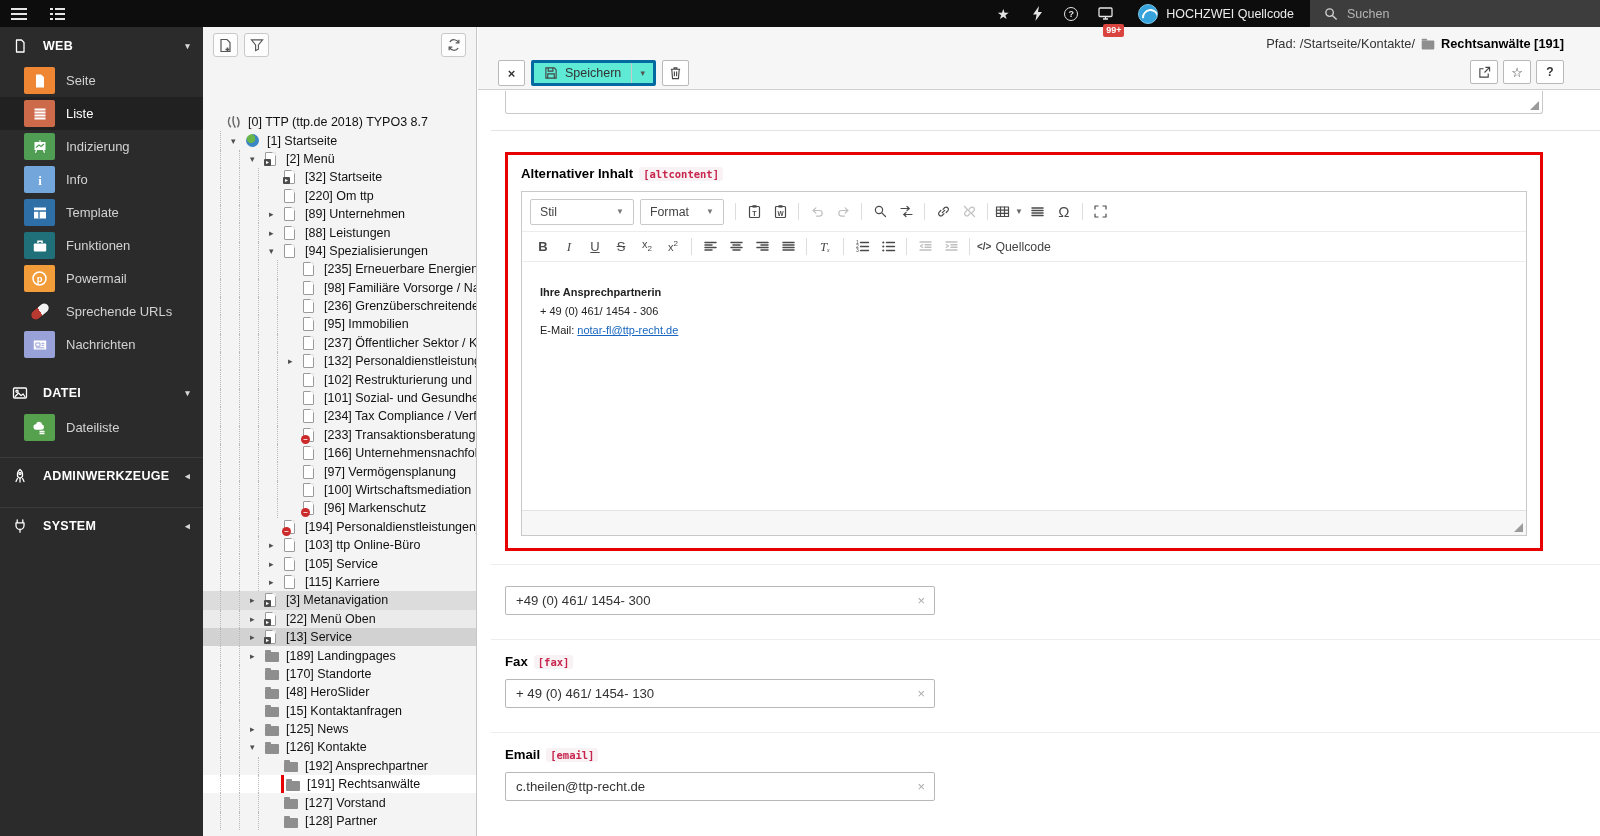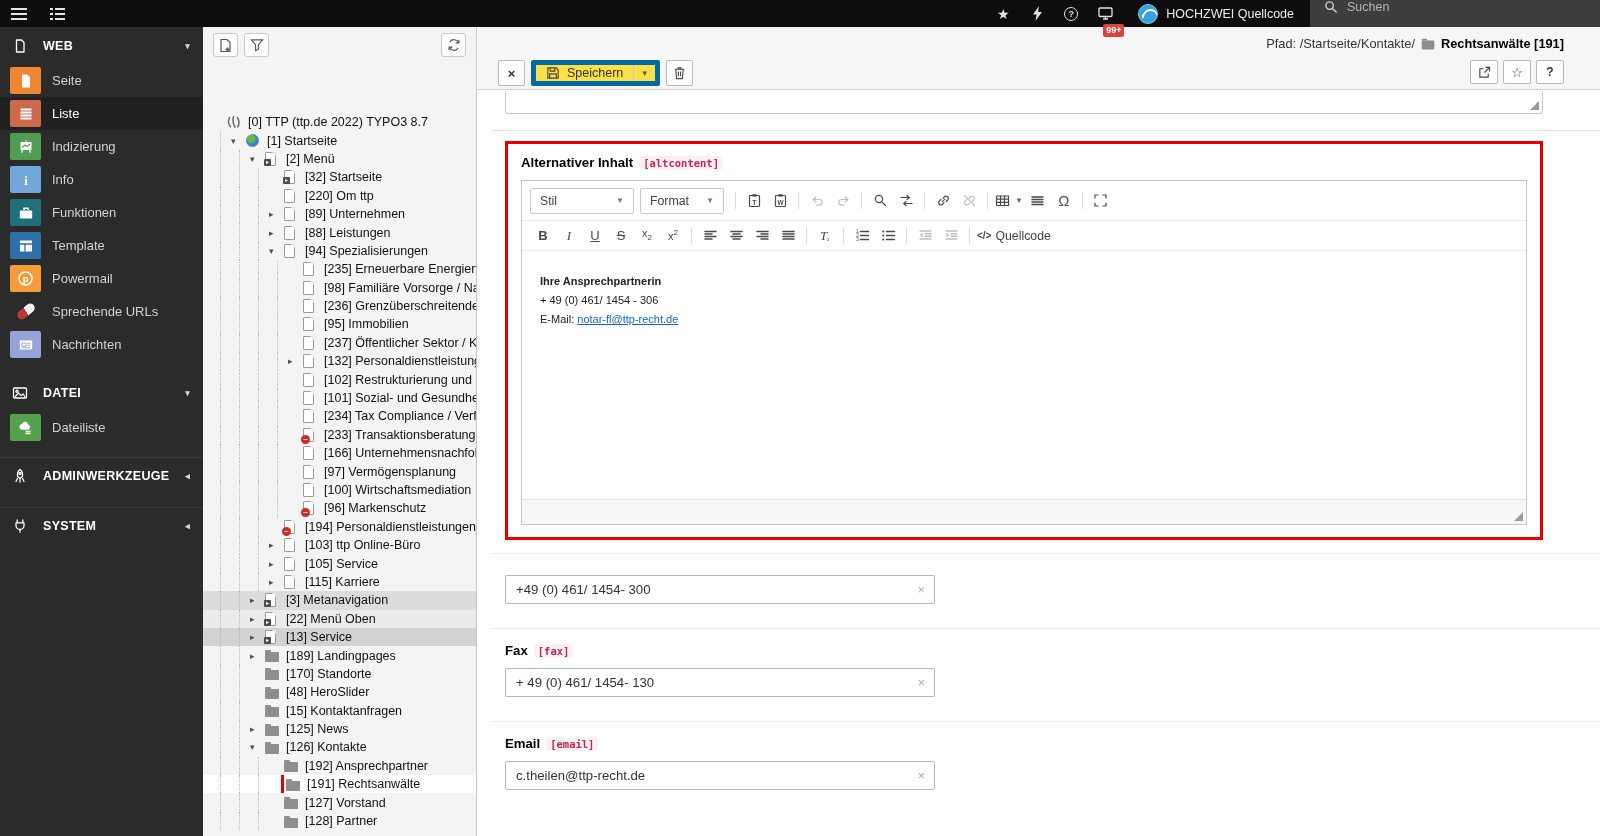--- a/index.html
+++ b/index.html
@@ -13,30 +13,30 @@
   .avatar::before{content:'';position:absolute;left:3px;top:4px;width:13px;height:13px;border-radius:50%;border:2.5px solid #fff;border-bottom-color:transparent;border-right-color:transparent;transform:rotate(40deg)}
   .tb-titles{margin-left:9px;line-height:1}
   .tb-title{font-size:12.5px;font-weight:bold;color:#fff}
   .tb-version{font-size:10px;color:#8f8f8f;margin-top:2px}
   .tb-right{margin-left:auto;display:flex;align-items:stretch}
   .tb-ico{width:34px;display:flex;align-items:center;justify-content:center;color:#e3e3e3;position:relative;cursor:pointer}
   .tb-star{font-size:14px}
   .helpcirc{width:14px;height:14px;border:1.4px solid #e3e3e3;border-radius:50%;font-size:9px;font-weight:bold;display:flex;align-items:center;justify-content:center}
   .badge{position:absolute;left:15px;top:24px;background:#d9453e;color:#fff;font-size:9px;font-weight:bold;padding:1px 3px;border-radius:2px;line-height:1.2}
   .userblock{display:flex;align-items:center;gap:8px;padding:0 16px;color:#ececec;font-size:12.5px;cursor:pointer}
-  .searchblock{width:290px;background:#3d3d3d;display:flex;gap:9px;padding-left:14px;color:#b5b5b5;font-size:12.5px;cursor:text}
+  .searchblock{width:290px;background:#3d3d3d;display:flex;align-items:center;gap:9px;padding-left:14px;color:#b5b5b5;font-size:12.5px;cursor:text}
   
   .sidebar{position:absolute;left:0;top:27px;width:203px;bottom:0;background:#2b2b2b;overflow:hidden}
   .msec{margin-top:0}
   .msec + .msec{margin-top:13px}
   .mhead{display:flex;align-items:center;height:37px;padding:0 13px 0 11px;color:#fff;font-size:12.5px;font-weight:bold;letter-spacing:.3px;gap:14px;cursor:pointer}
   .mhead.bordered{border-top:1px solid #3b3b3b}
   .mh-ico{width:18px;display:flex;justify-content:center}
   .chev{margin-left:auto;font-size:9px;color:#d8d8d8}
-  .mitem{display:flex;align-items:center;height:33px;padding-left:10px;gap:11px;color:#d2d2d2;font-size:13px;cursor:pointer}
+  .mitem{display:flex;align-items:center;height:33px;padding-left:24px;gap:11px;color:#d2d2d2;font-size:13px;cursor:pointer}
   .mitem.active{background:#212121;color:#fff}
   .mic{width:31px;height:27px;border-radius:2px;display:flex;align-items:center;justify-content:center;flex:none}
   .pillicon{width:20px;height:9px;border-radius:5px;background:linear-gradient(100deg,#b93a30 50%,#f2f2f2 50%);transform:rotate(-40deg);box-shadow:0 0 1px #000}
   
   .pagetree{position:absolute;left:203px;top:27px;width:274px;bottom:0;background:#f4f4f4;border-right:1px solid #c6c6c6;overflow:hidden}
   .pt-toolbar{height:36px;display:flex;align-items:center;gap:6px;padding:0 10px}
   .pt-btn{width:25px;height:24px;border:1px solid #c9c9c9;border-radius:3px;background:#fdfdfd;display:flex;align-items:center;justify-content:center;cursor:pointer}
   .pt-btn.last{margin-left:auto}
   .pt-tree{margin-top:50px;font-size:12.5px;color:#111}
   .trow{display:flex;align-items:center;height:18.4px;padding-left:9px;white-space:nowrap;overflow:hidden;cursor:pointer}
@@ -54,29 +54,29 @@
   .fold::before{content:'';position:absolute;top:-2px;left:0;width:6px;height:2px;background:#8e8e8e;border-radius:1px 1px 0 0}
   .globe{width:13px;height:13px;border-radius:50%;background:radial-gradient(circle at 38% 35%,#67b54b 0 36%,#3c86c6 40%)}
   
   .main{position:absolute;left:478px;top:27px;right:0;bottom:0;background:#fff}
   .dochead{height:63px;background:#f6f6f6;border-bottom:1px solid #cfcfcf;position:relative}
   .pathline{position:absolute;top:9px;right:36px;font-size:12.8px;color:#333;display:flex;align-items:center;gap:6px}
   .pathrec{font-weight:bold;color:#000}
   .dh-left{position:absolute;left:20px;top:33px;display:flex;gap:6px}
   .dh-right{position:absolute;right:36px;top:33px;display:flex;gap:5px}
   .btn{height:26px;min-width:27px;border:1px solid #b9b9b9;border-radius:2px;background:#fff;display:flex;align-items:center;justify-content:center;font-size:13px;color:#333;cursor:pointer}
-  .splitbtn{display:flex;border:5px solid #0369a1;border-radius:2px;background:#fde047;height:26px;cursor:pointer}
+  .splitbtn{display:flex;border:3px solid #0369a1;border-radius:2px;background:#5eead4;height:26px;cursor:pointer}
   .split-main{display:flex;align-items:center;gap:7px;padding:0 10px;font-size:12.5px;color:#333}
   .split-caret{width:22px;border-left:1px solid #c9c9c9;display:flex;align-items:center;justify-content:center;font-size:9px;color:#555}
   .smallbtn{width:28px;height:24px}
   .main-body{position:absolute;top:64px;left:0;right:0;bottom:0;background:#fff;padding:0 57px 0 27px;overflow:hidden}
   .partial{height:23px;border:1px solid #c9c9c9;border-top:none;border-radius:0 0 3px 3px;position:relative;background:#fff}
   .rsz{position:absolute;right:3px;bottom:3px;width:0;height:0;border-left:9px solid transparent;border-bottom:9px solid #9b9b9b}
   .divider{height:1px;background:#e3e3e3;margin:16px -57px 0 -14px}
-  .redbox{margin-top:10px;border:3px solid #e60000;padding:9px 13px 12px}
+  .redbox{margin-top:21px;border:3px solid #e60000;padding:9px 13px 12px}
   .fieldlabel{font-size:13.2px;font-weight:bold;color:#000}
   .fieldkey{font-family:"DejaVu Sans Mono",monospace;font-size:10.5px;font-weight:bold;color:#c7254e;background:#f9f2f4;padding:1px 4px;border-radius:3px;margin-left:6px}
   .rte{margin-top:9px;border:1px solid #c9c9c9;background:#fff}
   .rte-row1{display:flex;align-items:center;padding:0 8px;height:40px;border-bottom:1px solid #ececec}
   .rte-row2{display:flex;align-items:center;padding:0 8px;height:30px;border-bottom:1px solid #ececec}
   .rsel{height:26px;border:1px solid #c9c9c9;border-radius:2px;background:#fff;display:flex;align-items:center;padding:0 9px;font-size:12.3px;color:#444;margin-right:6px;cursor:pointer}
   .rsel .caret{margin-left:auto;font-size:8px;color:#777}
   .rbtn{min-width:26px;height:24px;display:flex;align-items:center;justify-content:center;border-radius:2px;color:#4a4a4a;cursor:pointer;gap:4px;padding:0 2px}
   .rbtn.dis{opacity:.35}
   .rsep{width:1px;height:17px;background:#ddd;margin:0 5px}
@@ -176,36 +176,36 @@
       </div>
       <div class="mitem">
         <span class="mic" style="background:#73a7dc">
           <svg width="16" height="16" viewBox="0 0 16 16">
             <text x="8" y="13" font-size="13" font-weight="bold" font-family="Liberation Serif,serif" fill="#fff" text-anchor="middle">i</text>
           </svg>
         </span>
         <span>Info</span>
       </div>
       <div class="mitem">
+        <span class="mic" style="background:#2f6fa7">
+          <svg width="16" height="16" viewBox="0 0 16 16">
+            <rect x="2" y="2.5" width="12" height="11" fill="#fff"></rect>
+            <path d="M2 6h12M7 6v7.5" stroke="#2f6fa7" stroke-width="1.3"></path>
+          </svg>
+        </span>
+        <span>Template</span>
+      </div>
+      <div class="mitem">
         <span class="mic" style="background:#20707a">
           <svg width="16" height="16" viewBox="0 0 16 16">
             <rect x="1.8" y="5.5" width="12.4" height="8" rx="1" fill="#fff"></rect>
             <path d="M6 5V3.2h4V5" stroke="#fff" stroke-width="1.5" fill="none"></path>
           </svg>
         </span>
         <span>Funktionen</span>
-      </div>
-      <div class="mitem">
-        <span class="mic" style="background:#2f6fa7">
-          <svg width="16" height="16" viewBox="0 0 16 16">
-            <rect x="2" y="2.5" width="12" height="11" fill="#fff"></rect>
-            <path d="M2 6h12M7 6v7.5" stroke="#2f6fa7" stroke-width="1.3"></path>
-          </svg>
-        </span>
-        <span>Template</span>
       </div>
       <div class="mitem">
         <span class="mic" style="background:#f29c3a">
           <svg width="17" height="17" viewBox="0 0 17 17">
             <circle cx="8.5" cy="8.5" r="6.5" stroke="#fff" stroke-width="1.5" fill="none"></circle>
             <text x="8.7" y="12" font-size="9.5" font-weight="bold" fill="#fff" text-anchor="middle">p</text>
           </svg>
         </span>
         <span>Powermail</span>
       </div>
@@ -295,21 +295,21 @@
     </div>
   </div>
   <div class="pt-tree" id="tree-nodes">
       <div class="trow">
         <span class="texp"></span>
         <span class="tico">
           <svg width="13" height="14" viewBox="0 0 15 15" fill="none" stroke="#6b6b6b" stroke-width="1.8" stroke-linecap="round">
             <path d="M3 2.5c-1.8 3-1.6 7.5 1 10.5M7.5 1.5c-1 3.5-.3 8.5 1.8 12M12 2.5c2 3 2 7.5.5 10.5"></path>
           </svg>
         </span>
-        <span class="tlabel">[0] TTP (ttp.de 2022) TYPO3 8.7</span>
+        <span class="tlabel">[0] TTP (ttp.de 2018) TYPO3 8.7</span>
       </div>
       <div class="trow">
         <span class="tsp"></span>
         <span class="texp">▾</span>
         <span class="tico">
           <span class="globe"></span>
         </span>
         <span class="tlabel">[1] Startseite</span>
       </div>
       <div class="trow">

